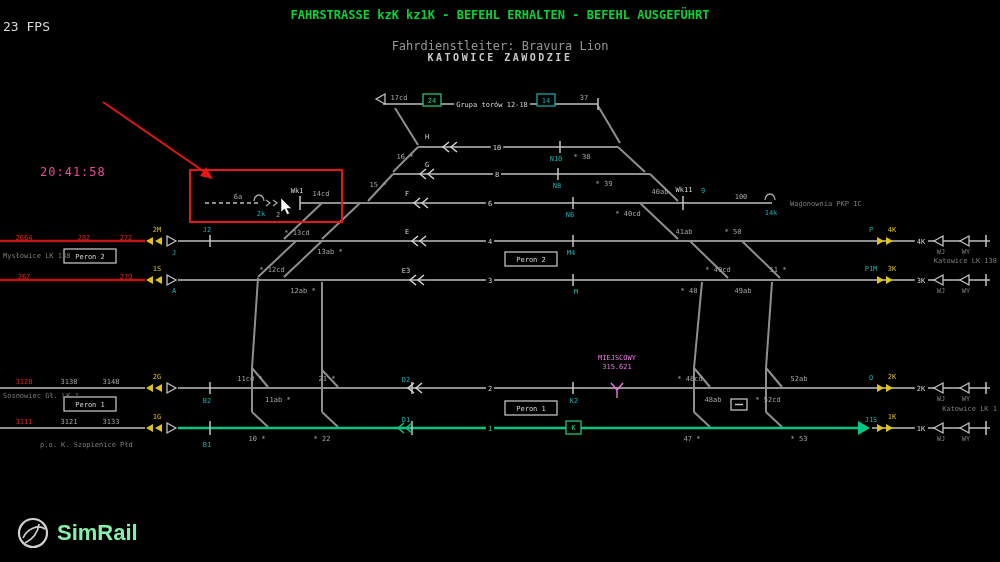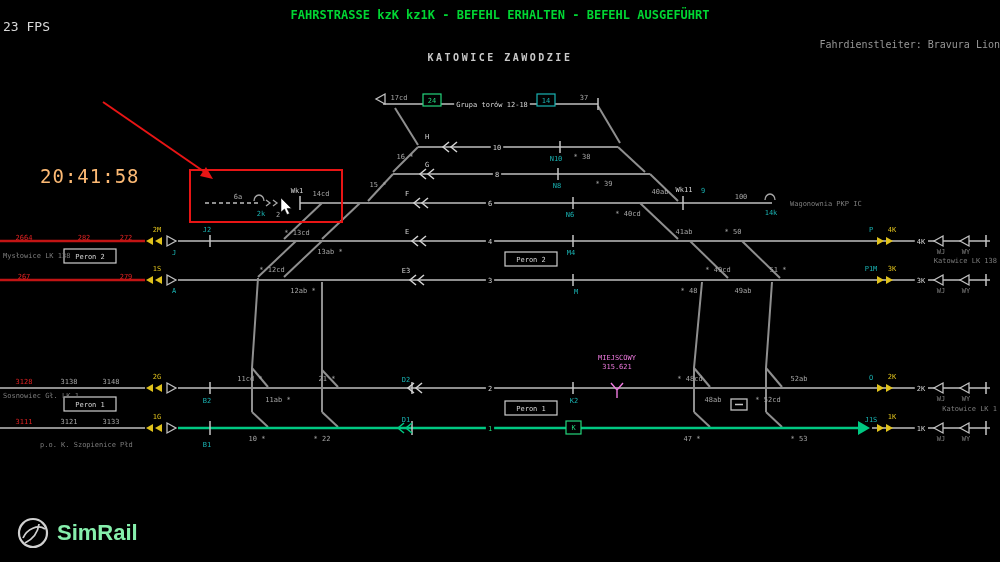--- a/index.html
+++ b/index.html
@@ -2,23 +2,23 @@
 <html><head>
 <meta charset="utf-8">
 <style>
   html,body{margin:0;padding:0;background:#000;}
   .screen{position:relative;width:1000px;height:562px;background:#000;overflow:hidden;
           font-family:"DejaVu Sans Mono",monospace;}
   .screen svg#panel{position:absolute;inset:0;}
   .hud{position:absolute;font-family:"DejaVu Sans Mono",monospace;}
   .fps{top:19px;left:3px;font-size:13px;color:#d8d8d8;}
   .status{top:8px;left:0;right:0;text-align:center;font-size:12px;font-weight:bold;color:#00d633;}
-  .dispatcher{top:39px;left:0;right:0;text-align:right;font-size:10px;color:#969696;}
+  .dispatcher{top:39px;left:0;right:0;text-align:center;font-size:12px;color:#969696;}
   .title{top:52px;left:0;right:0;text-align:center;font-size:10px;font-weight:bold;color:#c9c9c9;letter-spacing:2.5px;}
-  .clock{top:165px;left:40px;font-size:19px;color:#fdba74;letter-spacing:1px;}
+  .clock{top:165px;left:40px;font-size:12px;color:#ec4899;letter-spacing:1px;}
   .logo{position:absolute;bottom:12px;left:16px;display:flex;align-items:center;gap:7px;
         color:#86efac;font-family:"Liberation Sans",sans-serif;font-size:22px;font-weight:600;}
   
   .trk line,.trk polyline{stroke:#8f8f8f;stroke-width:2;fill:none;}
   .trk line.red{stroke:#c21414;stroke-width:2.5;}
   .trk line.grn-line{stroke:#00c882;stroke-width:2.5;}
   .trk line.dash{stroke-dasharray:4 3;}
   line.tick{stroke:#c4c4c4;stroke-width:1.5;}
   .chev{stroke:#d2d2d2;stroke-width:1.5;fill:none;}
   .chev-grn{stroke:#00c882;stroke-width:1.5;fill:none;}

